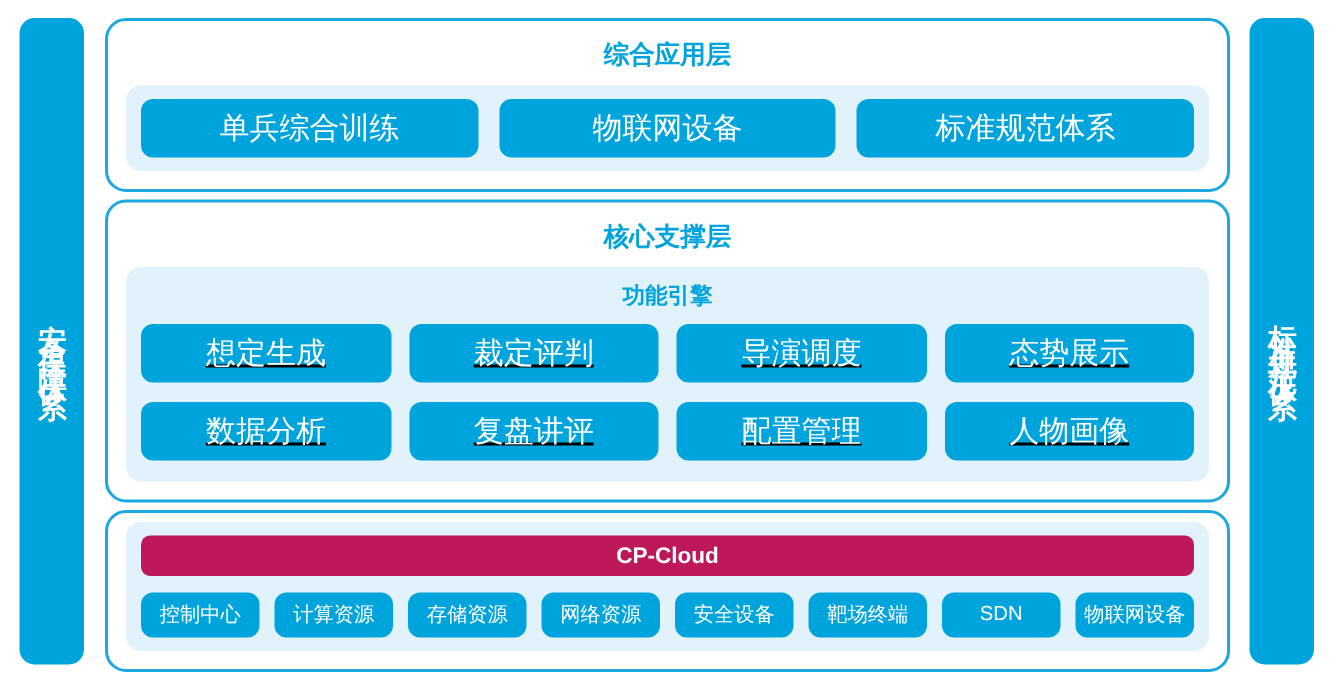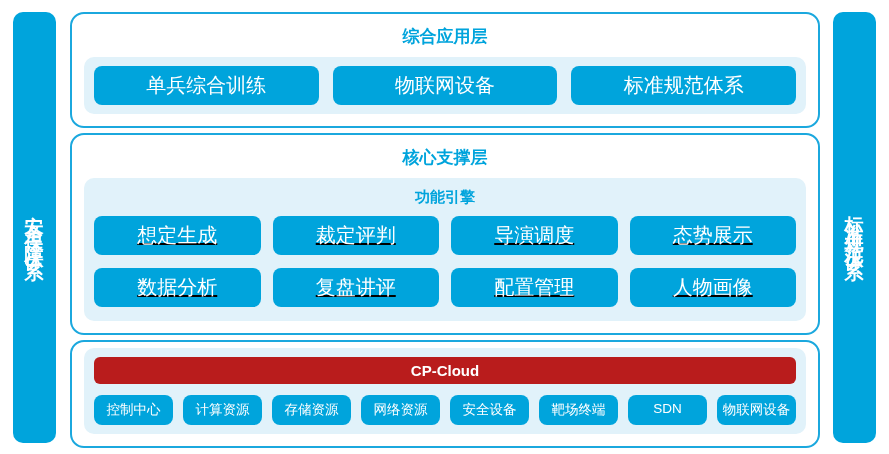--- a/index.html
+++ b/index.html
@@ -80,21 +80,21 @@
     font-size: 15px;
     padding: 5px 0 9px 0;
   }
   .btn-grid {
     display: grid;
     grid-template-columns: repeat(4, 1fr);
     gap: 13px 12px;
     text-decoration: underline;
   }
   .cloud-bar {
-    background: #b91c1c;
+    background: #be185d;
     color: #ffffff;
     font-weight: bold;
     font-size: 15px;
     text-align: center;
     border-radius: 6px;
     padding: 5px 0;
     margin-bottom: 11px;
   }
   .infra-grid {
     display: grid;

